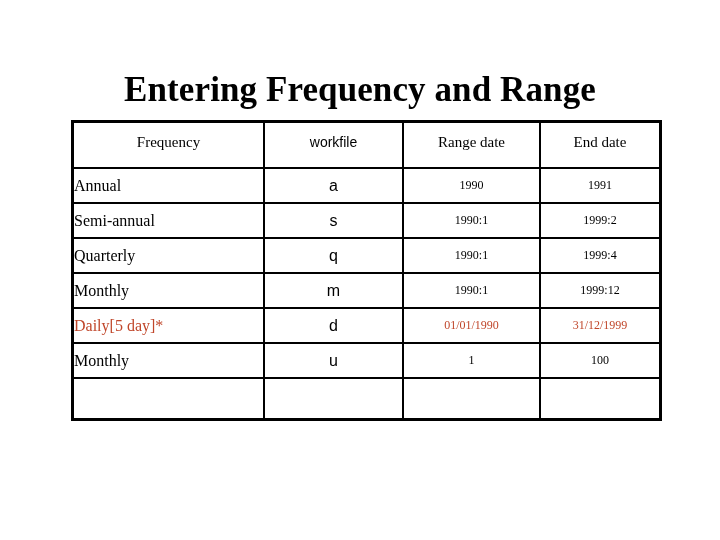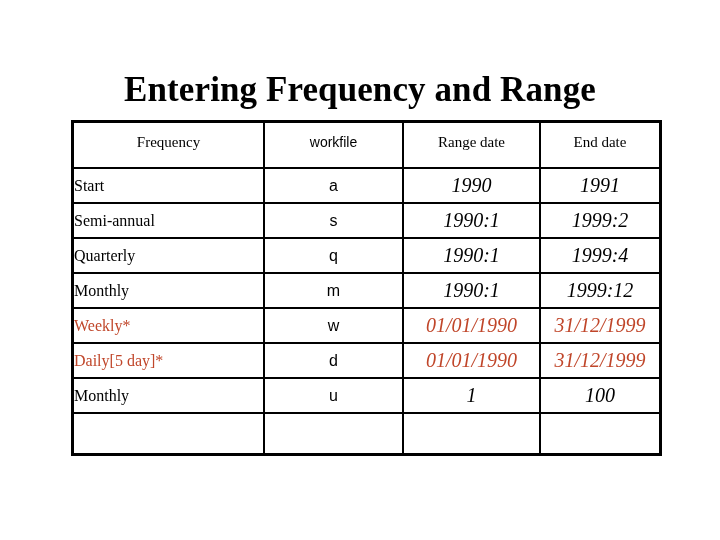--- a/index.html
+++ b/index.html
@@ -115,22 +115,21 @@
   td.cell-wf {
     text-align: center;
     font-family: "Liberation Sans", "DejaVu Sans", sans-serif;
     font-size: 16px;
     color: #000000;
   }
   td.cell-start,
   td.cell-end {
     text-align: center;
     font-family: "Liberation Serif", "DejaVu Serif", serif;
-    font-size: 20px;
-    font-style: italic;
+    font-size: 12px;
   }
 
   tr.empty-row td {
     height: 40px;
     box-sizing: border-box;
   }
 
   
   tr.row-highlight td.cell-freq,
   tr.row-highlight td.cell-start,
@@ -156,21 +155,21 @@
       <thead>
         <tr class="header-row">
           <th class="h-freq">Frequency</th>
           <th class="h-wf">workfile</th>
           <th class="h-start">Range date</th>
           <th class="h-end">End date</th>
         </tr>
       </thead>
       <tbody id="table-body">
           <tr class="data-row">
-            <td class="cell-freq">Start</td>
+            <td class="cell-freq">Annual</td>
             <td class="cell-wf">a</td>
             <td class="cell-start">1990</td>
             <td class="cell-end">1991</td>
           </tr>
           <tr class="data-row">
             <td class="cell-freq">Semi-annual</td>
             <td class="cell-wf">s</td>
             <td class="cell-start">1990:1</td>
             <td class="cell-end">1999:2</td>
           </tr>
@@ -178,26 +177,20 @@
             <td class="cell-freq">Quarterly</td>
             <td class="cell-wf">q</td>
             <td class="cell-start">1990:1</td>
             <td class="cell-end">1999:4</td>
           </tr>
           <tr class="data-row">
             <td class="cell-freq">Monthly</td>
             <td class="cell-wf">m</td>
             <td class="cell-start">1990:1</td>
             <td class="cell-end">1999:12</td>
-          </tr>
-          <tr class="data-row row-highlight">
-            <td class="cell-freq">Weekly*</td>
-            <td class="cell-wf">w</td>
-            <td class="cell-start">01/01/1990</td>
-            <td class="cell-end">31/12/1999</td>
           </tr>
           <tr class="data-row row-highlight">
             <td class="cell-freq">Daily[5 day]*</td>
             <td class="cell-wf">d</td>
             <td class="cell-start">01/01/1990</td>
             <td class="cell-end">31/12/1999</td>
           </tr>
           <tr class="data-row">
             <td class="cell-freq">Monthly</td>
             <td class="cell-wf">u</td>

